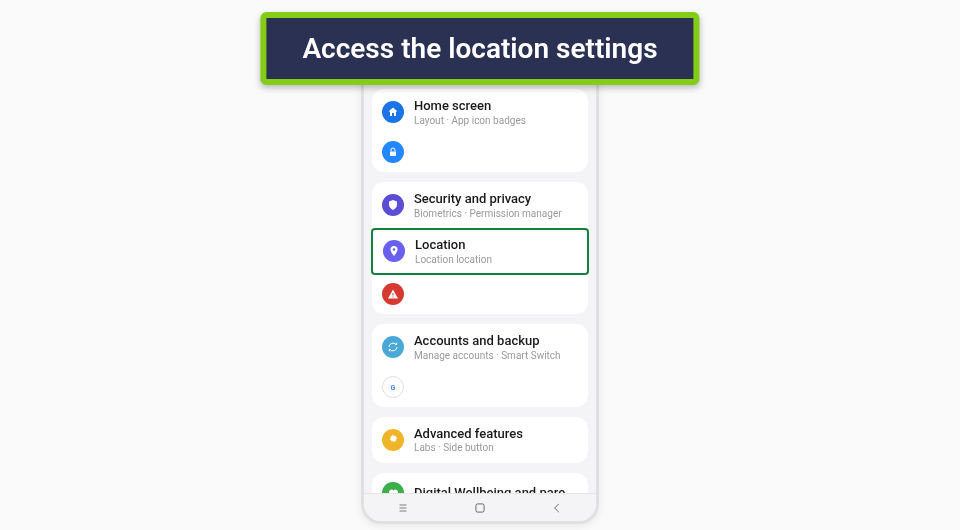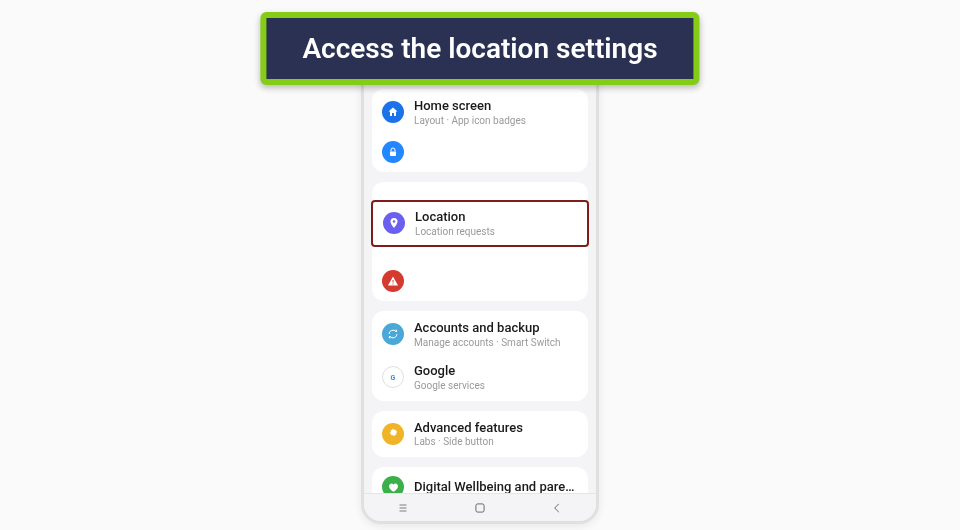--- a/index.html
+++ b/index.html
@@ -71,23 +71,23 @@
     padding: 2px 0;
   }
   .item {
     display: flex;
     align-items: center;
     padding: 7px 10px;
     gap: 10px;
     position: relative;
   }
   .item-highlight {
-    border: 2px solid #7f1d1d;
+    border: 2px solid #15803d;
     border-radius: 4px;
-    margin: 16px -1px;
+    margin: 1px -1px;
   }
   .icon-wrap {
     width: 22px;
     height: 22px;
     border-radius: 50%;
     display: flex;
     align-items: center;
     justify-content: center;
     flex-shrink: 0;
   }
@@ -177,30 +177,41 @@
           <div class="item">
             <span class="icon-wrap bg-blue">
               <svg width="12" height="12" viewBox="0 0 24 24" fill="currentColor">
                 <rect x="6" y="11" width="12" height="9" rx="2"></rect>
                 <path d="M8 11V8a4 4 0 018 0v3" fill="none" stroke="currentColor" stroke-width="2"></path>
               </svg>
             </span>
           </div>
         </div>
         <div class="group">
+          <div class="item">
+            <span class="icon-wrap bg-purple">
+              <svg width="12" height="12" viewBox="0 0 24 24" fill="currentColor">
+                <path d="M12 2l8 3v6c0 5-3.5 9-8 11-4.5-2-8-6-8-11V5z"></path>
+              </svg>
+            </span>
+            <div class="text-col">
+              <div class="item-title">Security and privacy</div>
+              <div class="item-sub">Biometrics · Permission manager</div>
+            </div>
+          </div>
           <div class="item item-highlight">
             <span class="icon-wrap bg-indigo">
               <svg width="12" height="12" viewBox="0 0 24 24" fill="currentColor">
                 <path d="M12 2a7 7 0 00-7 7c0 5 7 13 7 13s7-8 7-13a7 7 0 00-7-7z"></path>
                 <circle cx="12" cy="9" r="2.5" fill="#6b5ff0"></circle>
               </svg>
             </span>
             <div class="text-col">
               <div class="item-title">Location</div>
-              <div class="item-sub">Location requests</div>
+              <div class="item-sub">Location location</div>
             </div>
           </div>
           <div class="item">
             <span class="icon-wrap bg-red">
               <svg width="12" height="12" viewBox="0 0 24 24" fill="currentColor">
                 <path d="M12 3l10 18H2z"></path>
                 <rect x="11" y="10" width="2" height="5" fill="#d43a2f"></rect>
                 <rect x="11" y="17" width="2" height="2" fill="#d43a2f"></rect>
               </svg>
             </span>
@@ -219,24 +230,20 @@
               <div class="item-title">Accounts and backup</div>
               <div class="item-sub">Manage accounts · Smart Switch</div>
             </div>
           </div>
           <div class="item">
             <span class="icon-wrap bg-white">
               <svg width="12" height="12" viewBox="0 0 24 24">
                 <text x="12" y="17" text-anchor="middle" font-size="14" font-weight="700" fill="#4285f4">G</text>
               </svg>
             </span>
-            <div class="text-col">
-              <div class="item-title">Google</div>
-              <div class="item-sub">Google services</div>
-            </div>
           </div>
         </div>
         <div class="group">
           <div class="item">
             <span class="icon-wrap bg-gold">
               <svg width="12" height="12" viewBox="0 0 24 24" fill="currentColor">
                 <circle cx="12" cy="12" r="3" fill="#f0b429"></circle>
                 <path d="M12 1l2 3 3-1 1 3 3 2-3 2 1 3-3 1-2 3-2-3-3 1-1-3-3-2 3-2-1-3 3-1z"></path>
               </svg>
             </span>

